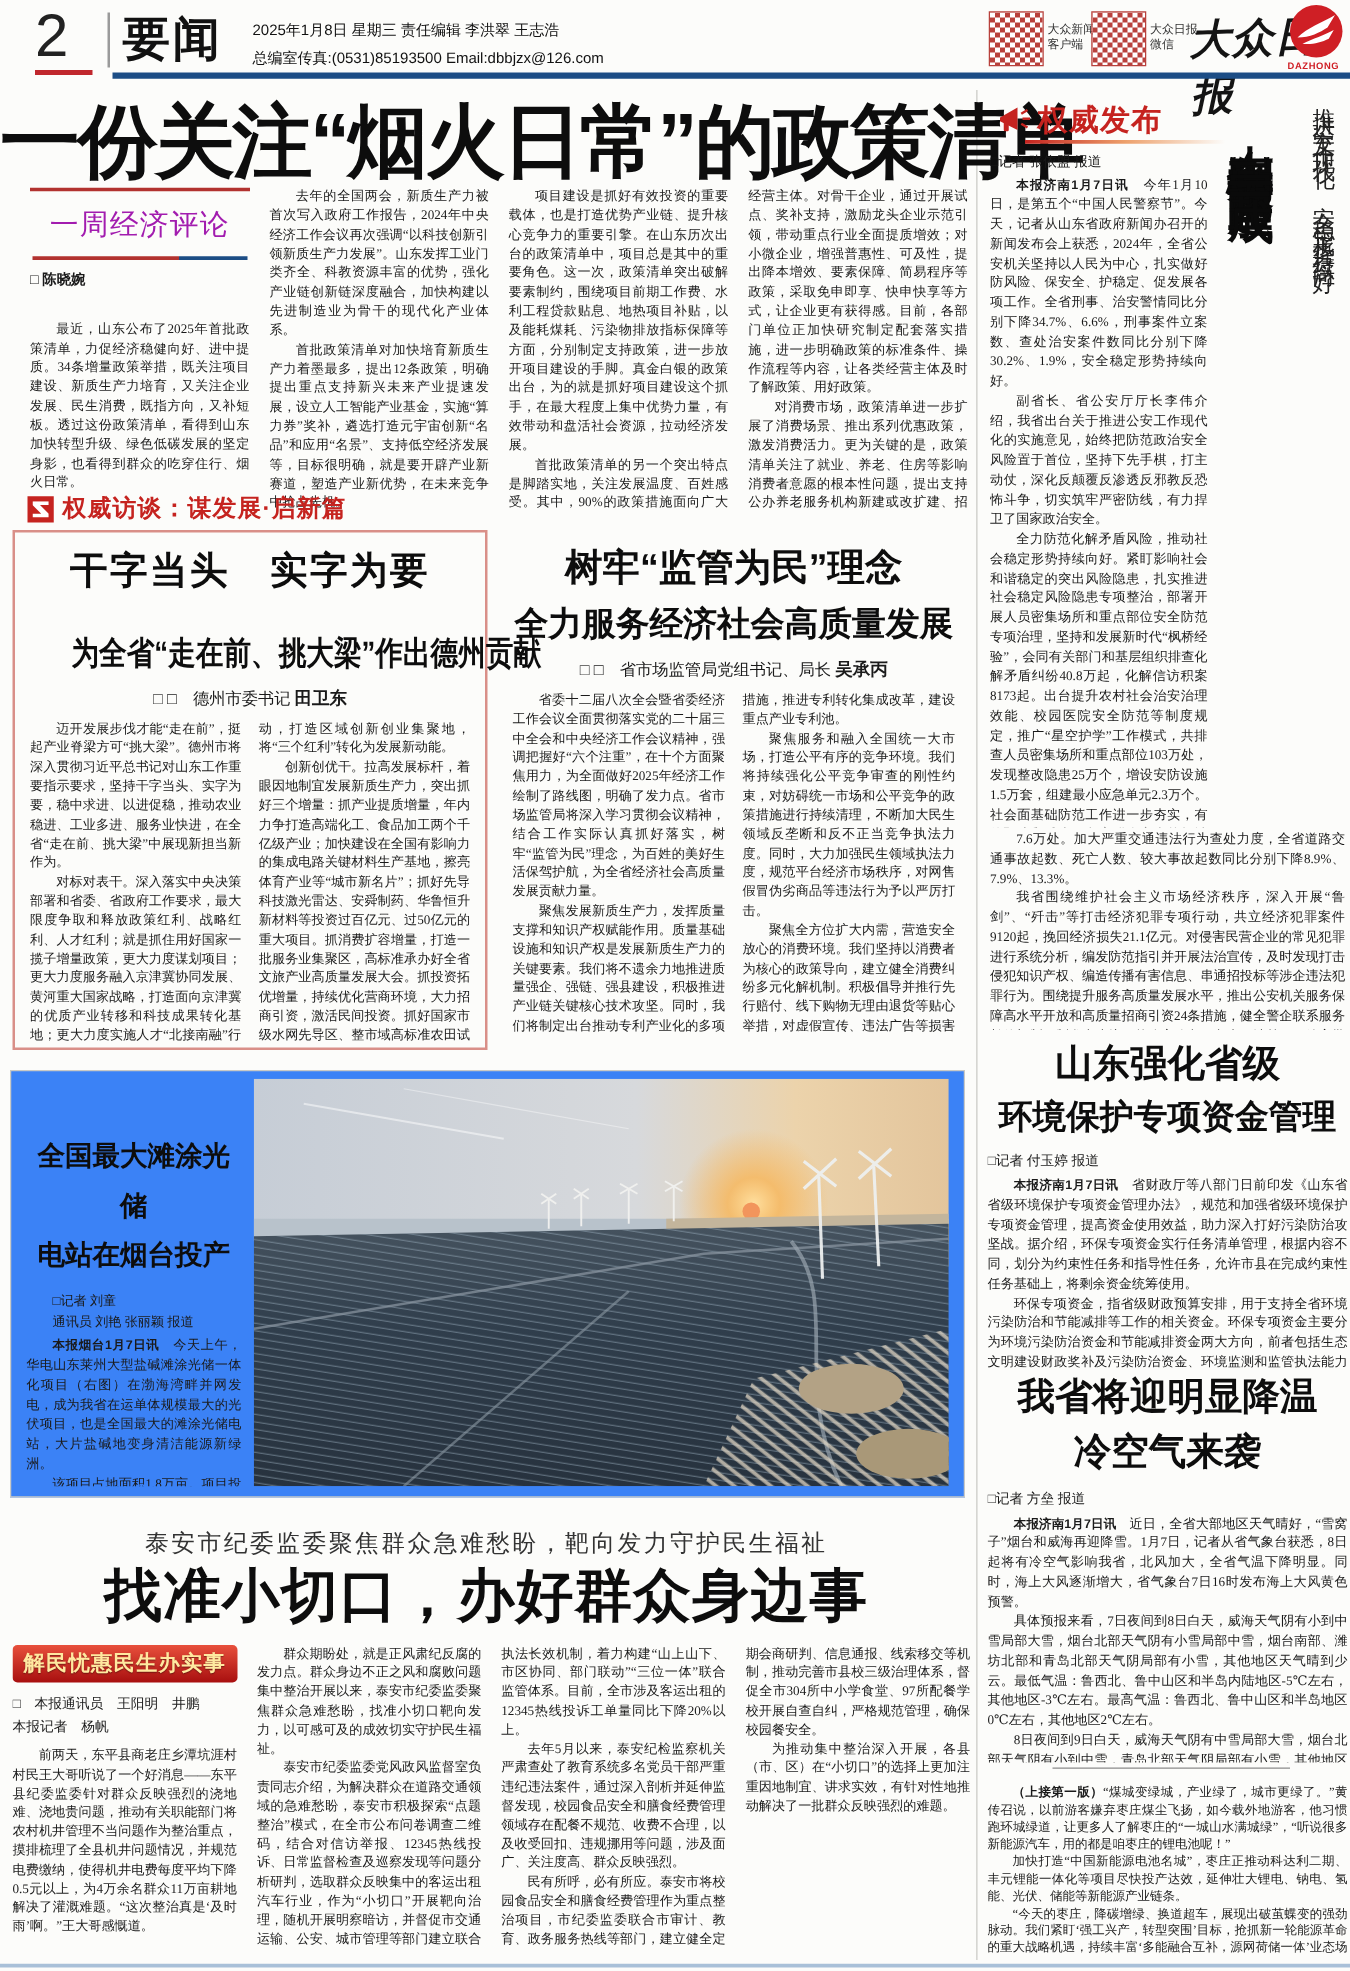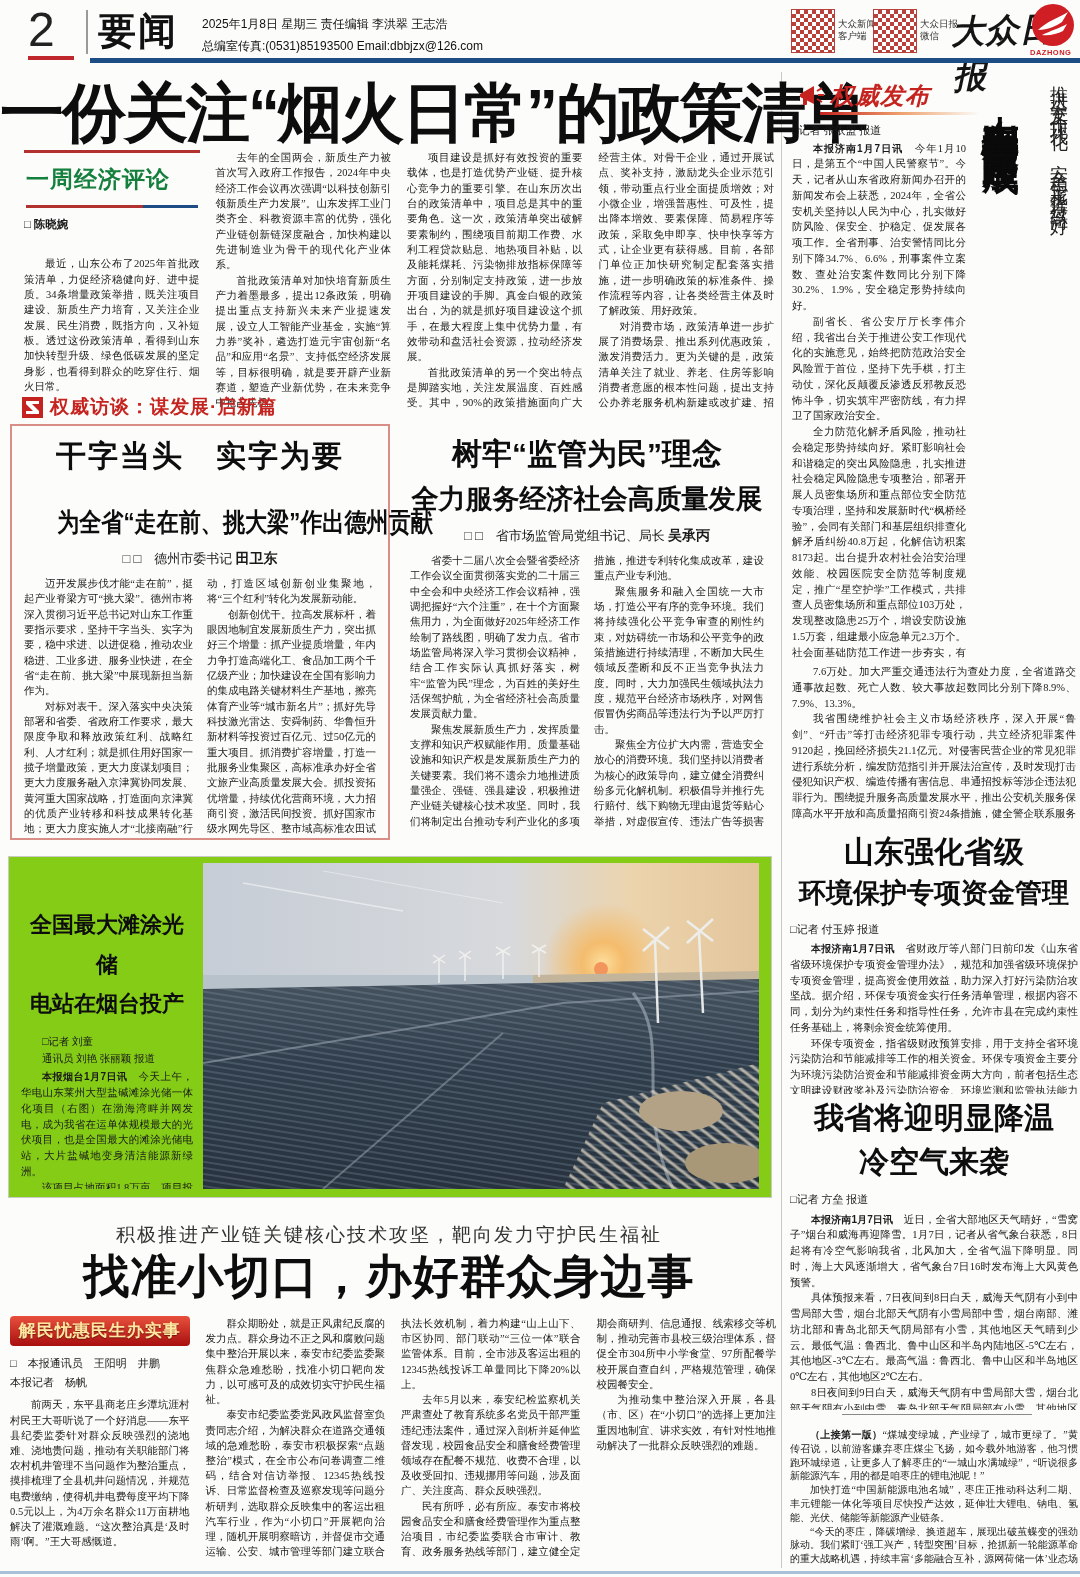--- a/index.html
+++ b/index.html
@@ -26,60 +26,60 @@
   .blue-rule{left:90px;top:58px;width:990px;height:5px;background:#1c4d85;}
   .vline-main{left:781px;top:72px;width:1px;height:1496px;background:#c9c9c5;}
   .bottom-rule{left:0;top:1571px;width:1080px;height:3px;background:#a9c0d8;}
   
   .lead-headline{left:0;top:70px;width:778px;text-align:center;font-size:64px;font-weight:900;
                  letter-spacing:-2px;color:#0d0d0d;white-space:nowrap;}
   .lead-cols{left:24px;top:150px;width:750px;height:263px;column-count:4;column-gap:16px;
              column-fill:auto;overflow:hidden;font-size:10.5px;line-height:1.46;}
   .para{margin:0;text-indent:2em;text-align:justify;}
   .econ-box{break-inside:avoid;border-top:3px solid #b2322f;padding:10px 2px 0 2px;margin-bottom:8px;}
-  .econ-title{font-size:23px;font-weight:700;color:#15803d;text-align:left;letter-spacing:1px;}
+  .econ-title{font-size:23px;font-weight:400;color:#a21caf;text-align:center;letter-spacing:1px;}
   .econ-underline{margin-top:8px;height:3px;background:linear-gradient(to right,#b2322f 68%,#1c4d85 68%);}
   .byline{font-size:11.5px;font-weight:700;margin:4px 0 24px 0;text-indent:0;}
   .sq{color:#444;font-weight:400;}
   
   .iv-label-row{left:22px;top:394px;display:flex;align-items:center;gap:7px;}
   .z-logo{width:21px;height:21px;background:#c5231f;display:flex;align-items:center;justify-content:center;}
   .iv-label{font-size:19px;font-weight:900;color:#c5231f;letter-spacing:1px;}
   .iv{top:424px;height:416px;box-sizing:border-box;padding:10px 12px;}
   .iv.left{left:10px;width:380px;border:2px solid #d98f88;}
   .iv.right{left:398px;width:378px;}
   .iv-title1{text-align:center;font-weight:900;color:#0d0d0d;white-space:nowrap;}
   .iv.left .iv-title1{font-size:30px;letter-spacing:2px;}
   .iv-title2{text-align:center;font-weight:900;color:#0d0d0d;white-space:nowrap;margin-top:6px;}
   .squeeze{display:inline-block;transform:scaleX(.85);transform-origin:center;}
   .iv-byline{text-align:center;font-size:13px;margin:10px 0 8px 0;}
   .iv-byline b{font-size:14px;}
   .iv-body{column-count:2;column-gap:14px;column-fill:auto;height:278px;overflow:hidden;
            font-size:10.5px;line-height:1.46;}
   
-  .photo-box{left:8px;top:856px;width:762px;height:340px;border:1px solid #c9c9c5;background:#84cc16;}
+  .photo-box{left:8px;top:856px;width:762px;height:340px;border:1px solid #c9c9c5;background:#3b82f6;}
   .solar-col{position:absolute;left:12px;top:6px;width:172px;height:326px;overflow:hidden;}
   .solar-title{margin-top:42px;text-align:center;font-size:22px;font-weight:900;line-height:1.8;color:#0d0d0d;}
   .solar-bylines{margin:10px 0 2px 0;font-size:10.5px;line-height:1.6;text-indent:2em;}
   .solar-body{font-size:10.5px;line-height:1.5;}
   .dateline-b{font-weight:700;font-family:"Liberation Sans","DejaVu Sans",sans-serif;font-size:10px;}
   .photo{position:absolute;left:194px;top:6px;width:556px;height:326px;}
   
   .kicker{left:0;top:1222px;width:778px;text-align:center;font-size:19px;color:#333;letter-spacing:2px;}
   .taian-head{left:0;top:1246px;width:778px;text-align:center;font-size:46px;font-weight:900;
               letter-spacing:1px;color:#0d0d0d;}
   .taian-cols{left:10px;top:1316px;width:766px;height:250px;column-count:4;column-gap:16px;
               column-fill:auto;overflow:hidden;font-size:10.5px;line-height:1.45;}
   .badge-red{break-inside:avoid;height:30px;line-height:30px;border-radius:4px;text-align:center;
              background:linear-gradient(#e8503c,#a80f0f);color:#ffe9a0;font-weight:900;font-size:17px;
              letter-spacing:1px;text-shadow:0 1px 1px rgba(0,0,0,.4);margin-bottom:8px;}
   .taian-byline{text-align:left;font-size:11px;line-height:1.7;margin-bottom:6px;}
   
   .pub-badge{left:798px;top:80px;display:flex;align-items:center;gap:6px;}
-  .pub-badge-text{font-size:24px;font-weight:900;font-style:italic;color:#c5231f;letter-spacing:1px;}
+  .pub-badge-text{font-size:24px;font-weight:900;color:#c5231f;letter-spacing:1px;}
   .pub-underline{left:820px;top:112px;width:160px;height:3px;
                  background:linear-gradient(to right,#c5231f,#eda06b,rgba(237,160,107,0));}
   .police-narrow{left:792px;top:122px;width:174px;height:540px;overflow:hidden;
                  font-size:10.5px;line-height:1.5;}
   .police-byline{font-size:11px;margin-bottom:2px;}
   .v-headline{left:966px;top:86px;width:68px;height:562px;writing-mode:vertical-rl;
               font-size:37px;font-weight:900;letter-spacing:3px;color:#0a0a0a;line-height:68px;
               font-family:"Liberation Sans","DejaVu Sans",sans-serif;overflow:hidden;}
   .v-subline{left:1042px;top:72px;width:34px;height:574px;writing-mode:vertical-rl;
              font-size:18px;letter-spacing:6px;color:#222;line-height:34px;overflow:hidden;}
@@ -259,21 +259,21 @@
         <line x1="452" y1="78" x2="455" y2="160"></line>
           <line x1="440" y1="66" x2="466" y2="86"></line>
           <line x1="466" y1="64" x2="440" y2="88"></line>
         <line x1="496" y1="70" x2="500" y2="150"></line>
           <line x1="484" y1="58" x2="510" y2="78"></line>
           <line x1="510" y1="56" x2="484" y2="80"></line>
       </g>
     </svg>
   </div>
 
-  <div class="abs kicker">积极推进产业链关键核心技术攻坚，靶向发力守护民生福祉</div>
+  <div class="abs kicker">泰安市纪委监委聚焦群众急难愁盼，靶向发力守护民生福祉</div>
   <h2 class="abs taian-head sans" style="margin:0;">找准小切口，办好群众身边事</h2>
 
   <div class="abs taian-cols">
     <div class="badge-red sans">解民忧惠民生办实事</div>
     <div class="taian-byline">
       <div>□　本报通讯员　王阳明　井鹏</div>
       <div>本报记者　杨帆</div>
     </div>
     <div>
         <p class="para">前两天，东平县商老庄乡潭坑涯村村民王大哥听说了一个好消息——东平县纪委监委针对群众反映强烈的浇地难、浇地贵问题，推动有关职能部门将农村机井管理不当问题作为整治重点，摸排梳理了全县机井问题情况，并规范电费缴纳，使得机井电费每度平均下降0.5元以上，为4万余名群众11万亩耕地解决了灌溉难题。“这次整治真是‘及时雨’啊。”王大哥感慨道。</p>

